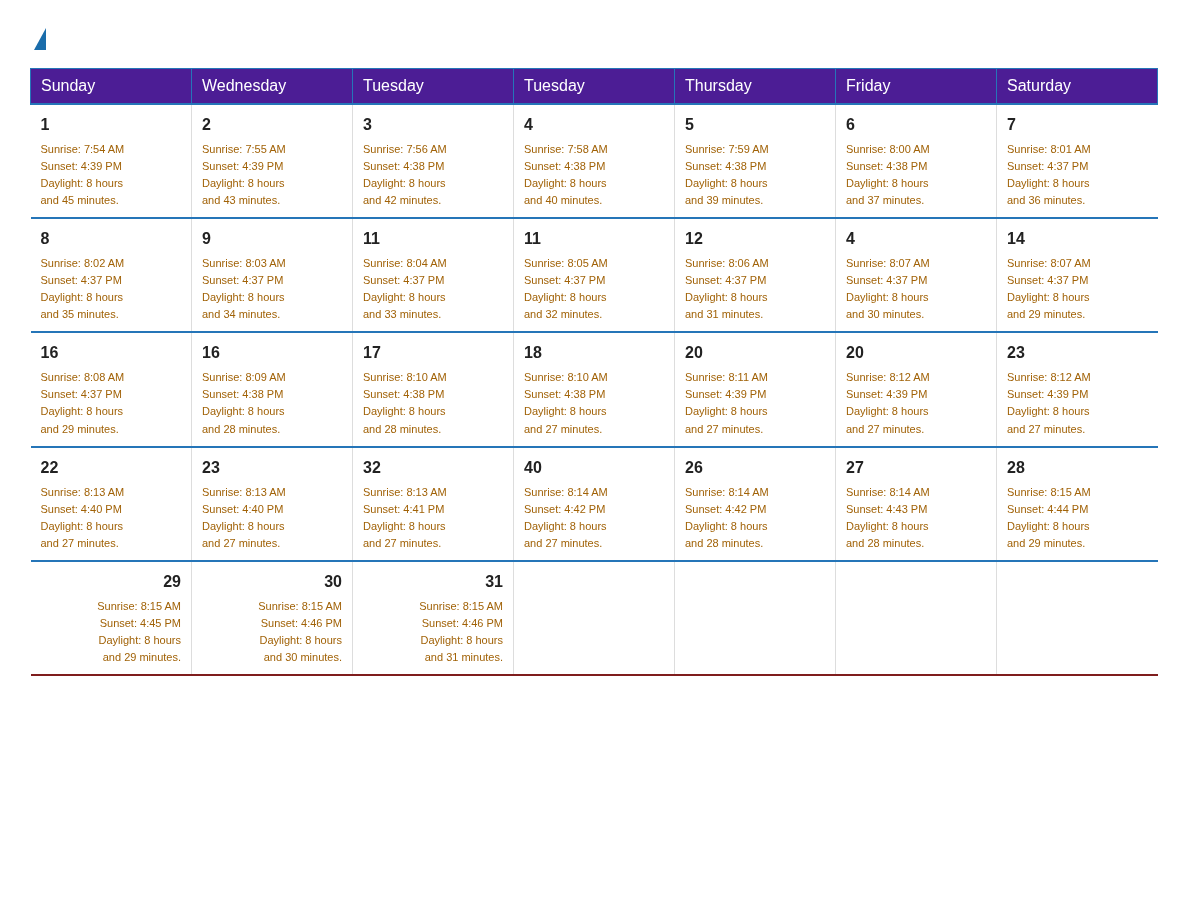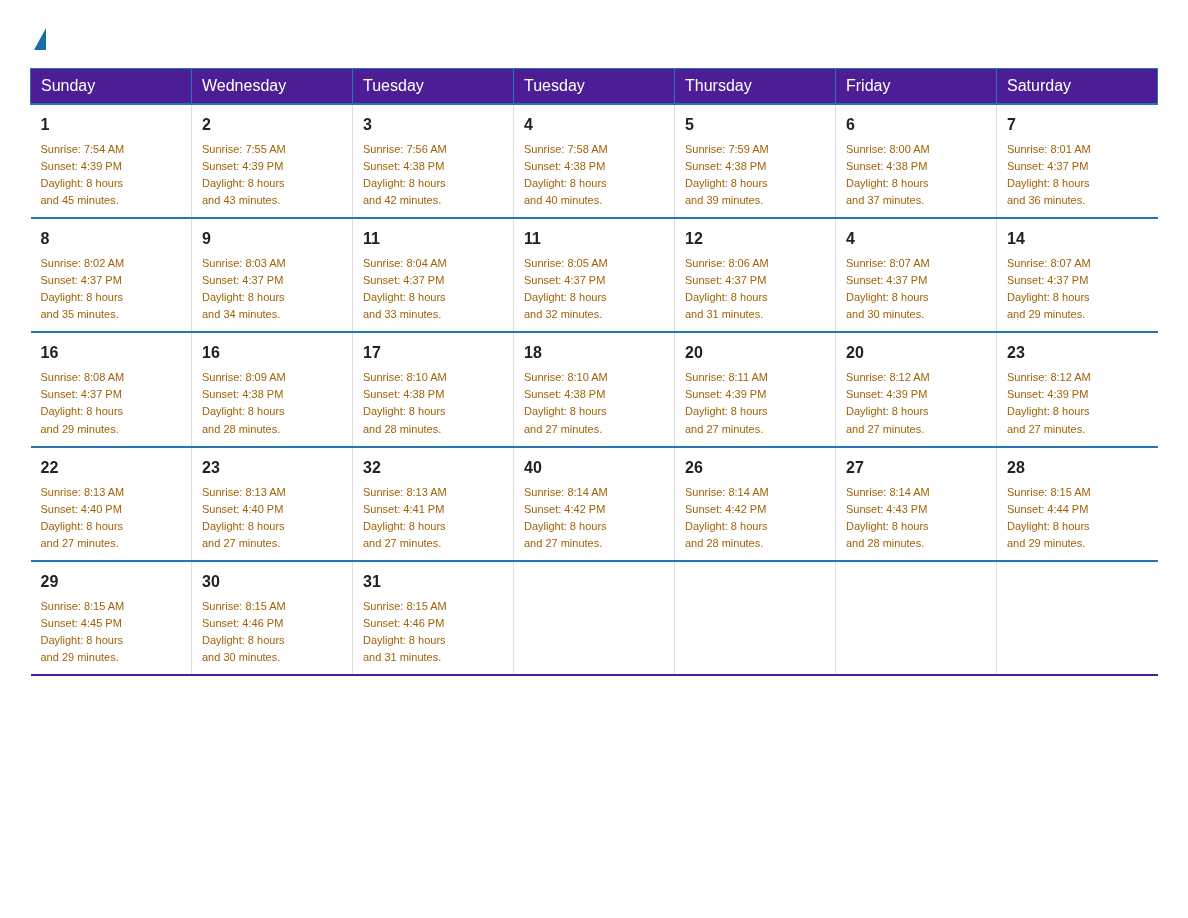--- a/index.html
+++ b/index.html
@@ -96,21 +96,22 @@
       color: #222;
       display: block;
       margin-bottom: 4px;
     }
     .day-info {
       font-size: 11px;
       color: #a16207;
       line-height: 1.55;
     }
     tbody tr:last-child {
-      border-bottom: 2px solid #4c1d95;
+      border-bottom: 2px solid #7f1d1d;
+      text-align: right;
     }
   </style>
 </head>
 <body>
 
 <div class="header-area">
   <div class="logo">
     <div class="logo-general"></div>
     <div class="logo-blue">
       <span></span>

